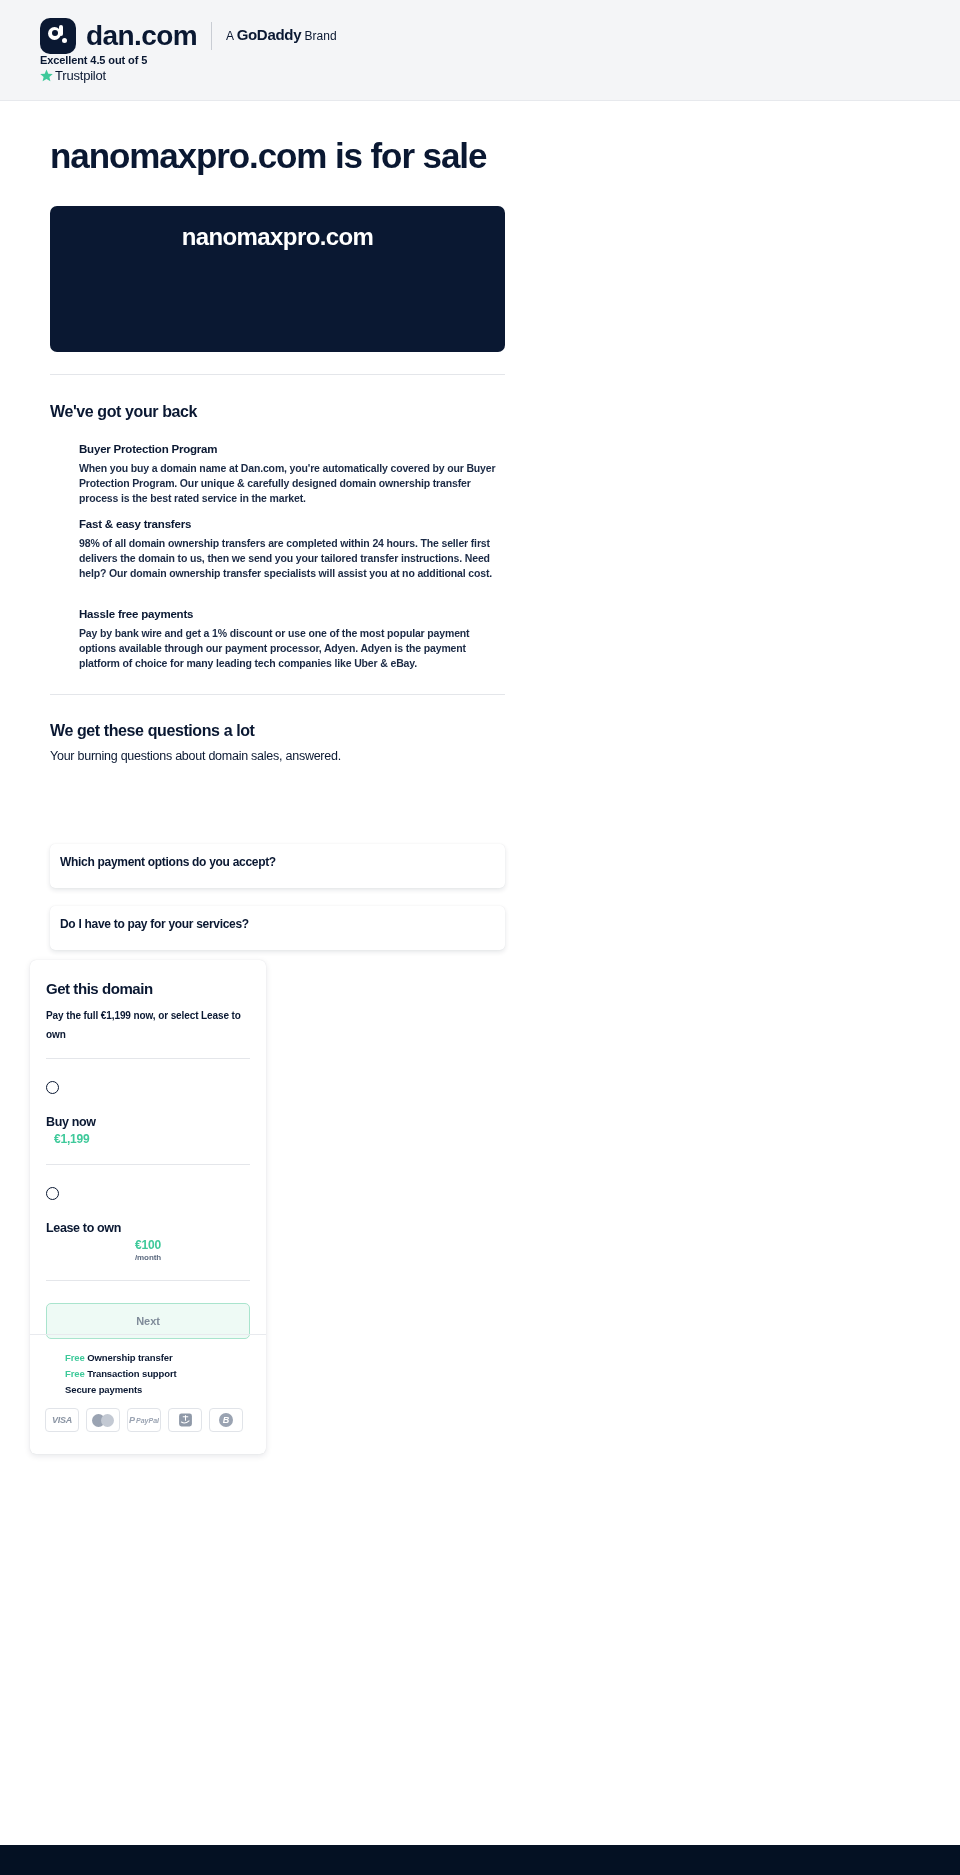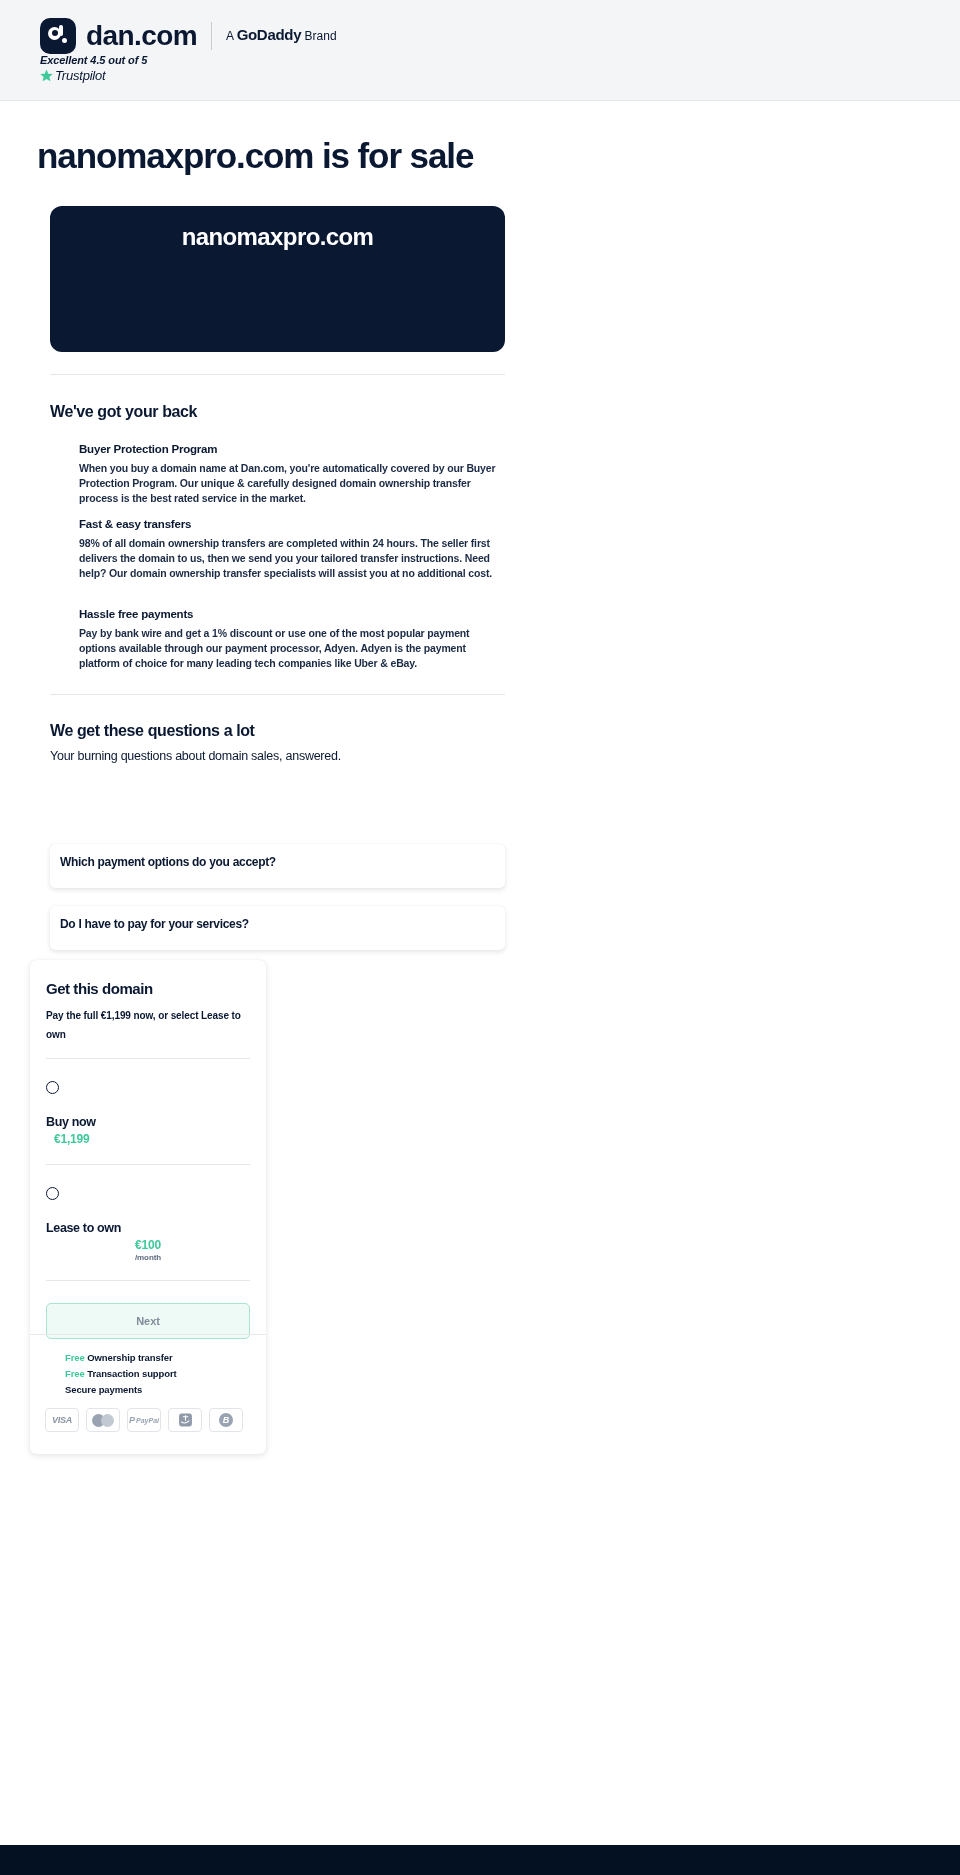--- a/index.html
+++ b/index.html
@@ -46,36 +46,36 @@
     color: #0a1832; margin-left: 10px; line-height: 36px;
   }
   .brand-divider { width: 1px; height: 28px; background: #c9cdd4; margin: 0 14px; }
   .godaddy {
     font-size: 13px; color: #0a1832; line-height: 36px; white-space: nowrap;
   }
   .godaddy .gd-strong { font-weight: bold; font-size: 15px; letter-spacing: -0.3px; }
   .godaddy .gd-a { font-size: 12px; }
   .godaddy .gd-brand { font-size: 12px; }
 
-  .trust-row { position: absolute; left: 40px; top: 54px; font-style: italic; }
+  .trust-row { position: absolute; left: 40px; top: 54px; }
   .trust-line1 { font-size: 11px; font-weight: bold; color: #0a1832; letter-spacing: -0.1px; }
   .trust-line2 { display: flex; align-items: center; margin-top: 2px; }
   .tp-star { width: 13px; height: 13px; display: block; }
   .tp-word { font-size: 13px; color: #0a1832; margin-left: 2px; letter-spacing: -0.2px; }
 
   
   .h1 {
-    position: absolute; left: 37px; top: 136px;
+    position: absolute; left: 50px; top: 136px;
     font-size: 35px; font-weight: bold; letter-spacing: -1.1px; color: #0a1832;
   }
 
   .hero-card {
     position: absolute; left: 50px; top: 206px;
     width: 455px; height: 146px;
-    background: #0a1832; border-radius: 12px;
+    background: #0a1832; border-radius: 7px;
   }
   .hero-domain {
     position: absolute; top: 17px; left: 0; width: 100%;
     text-align: center; color: #ffffff;
     font-size: 24px; font-weight: bold; letter-spacing: -0.6px;
   }
 
   .rule {
     position: absolute; left: 50px; width: 455px; height: 1px; background: #e4e6ea;
   }

